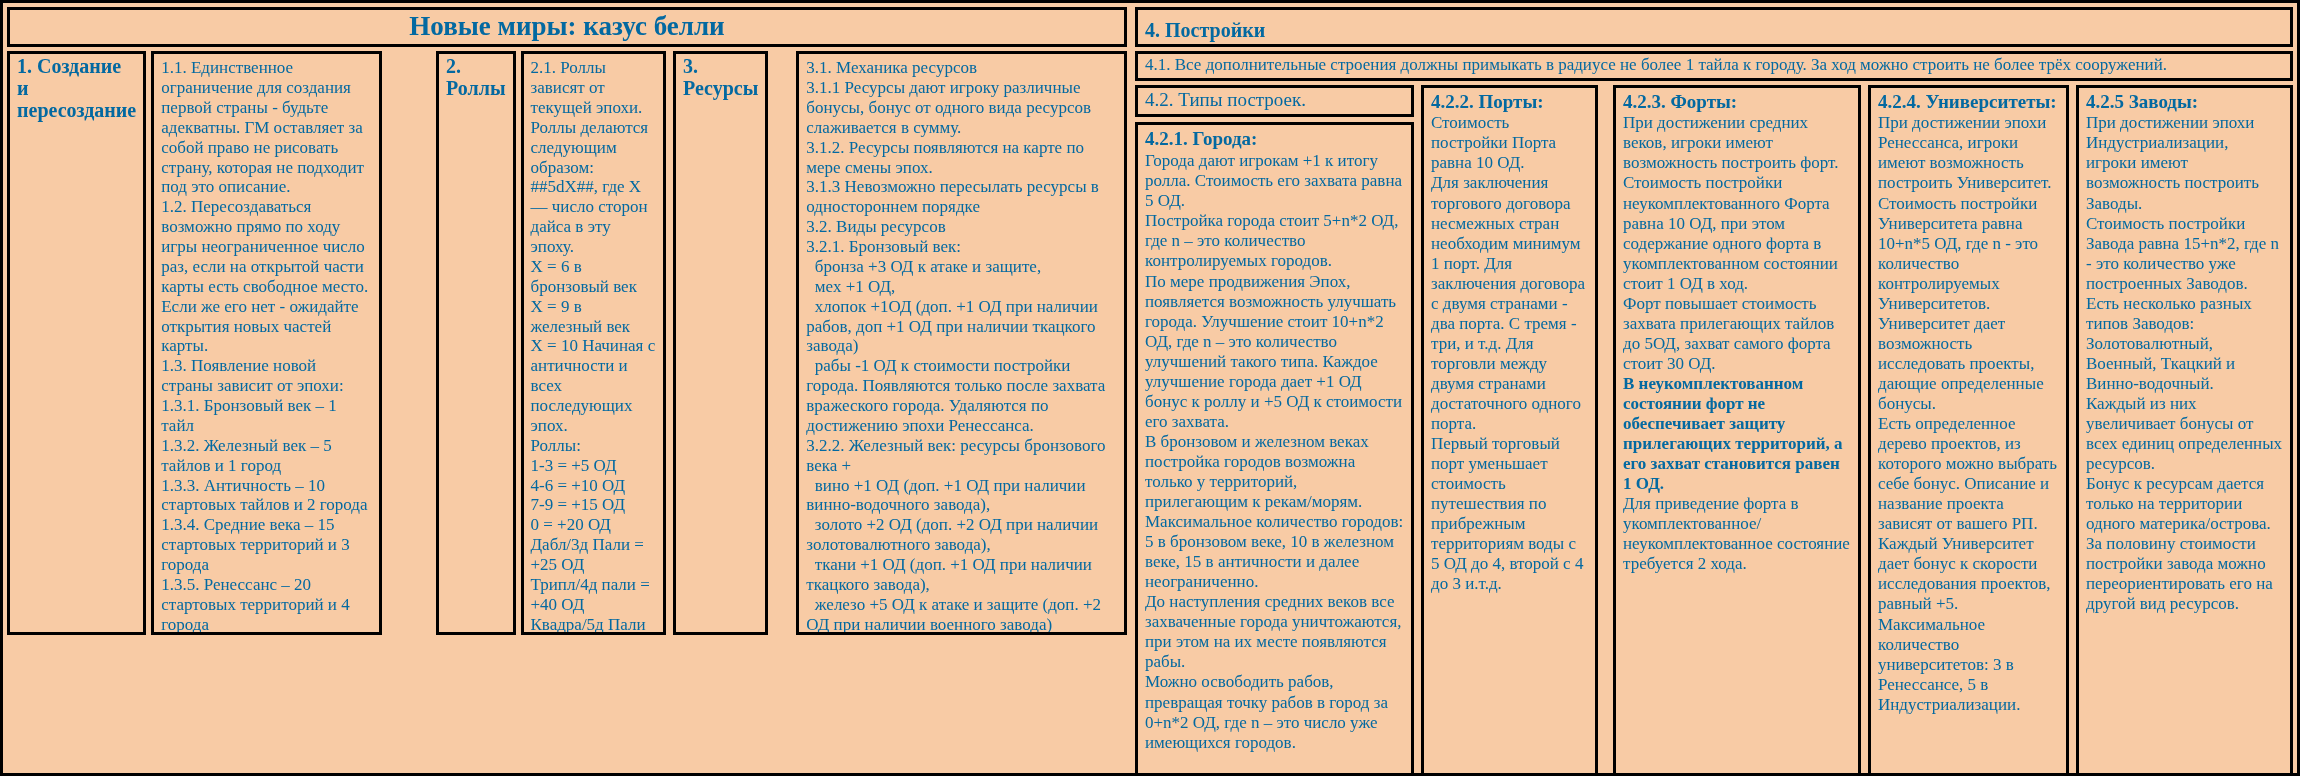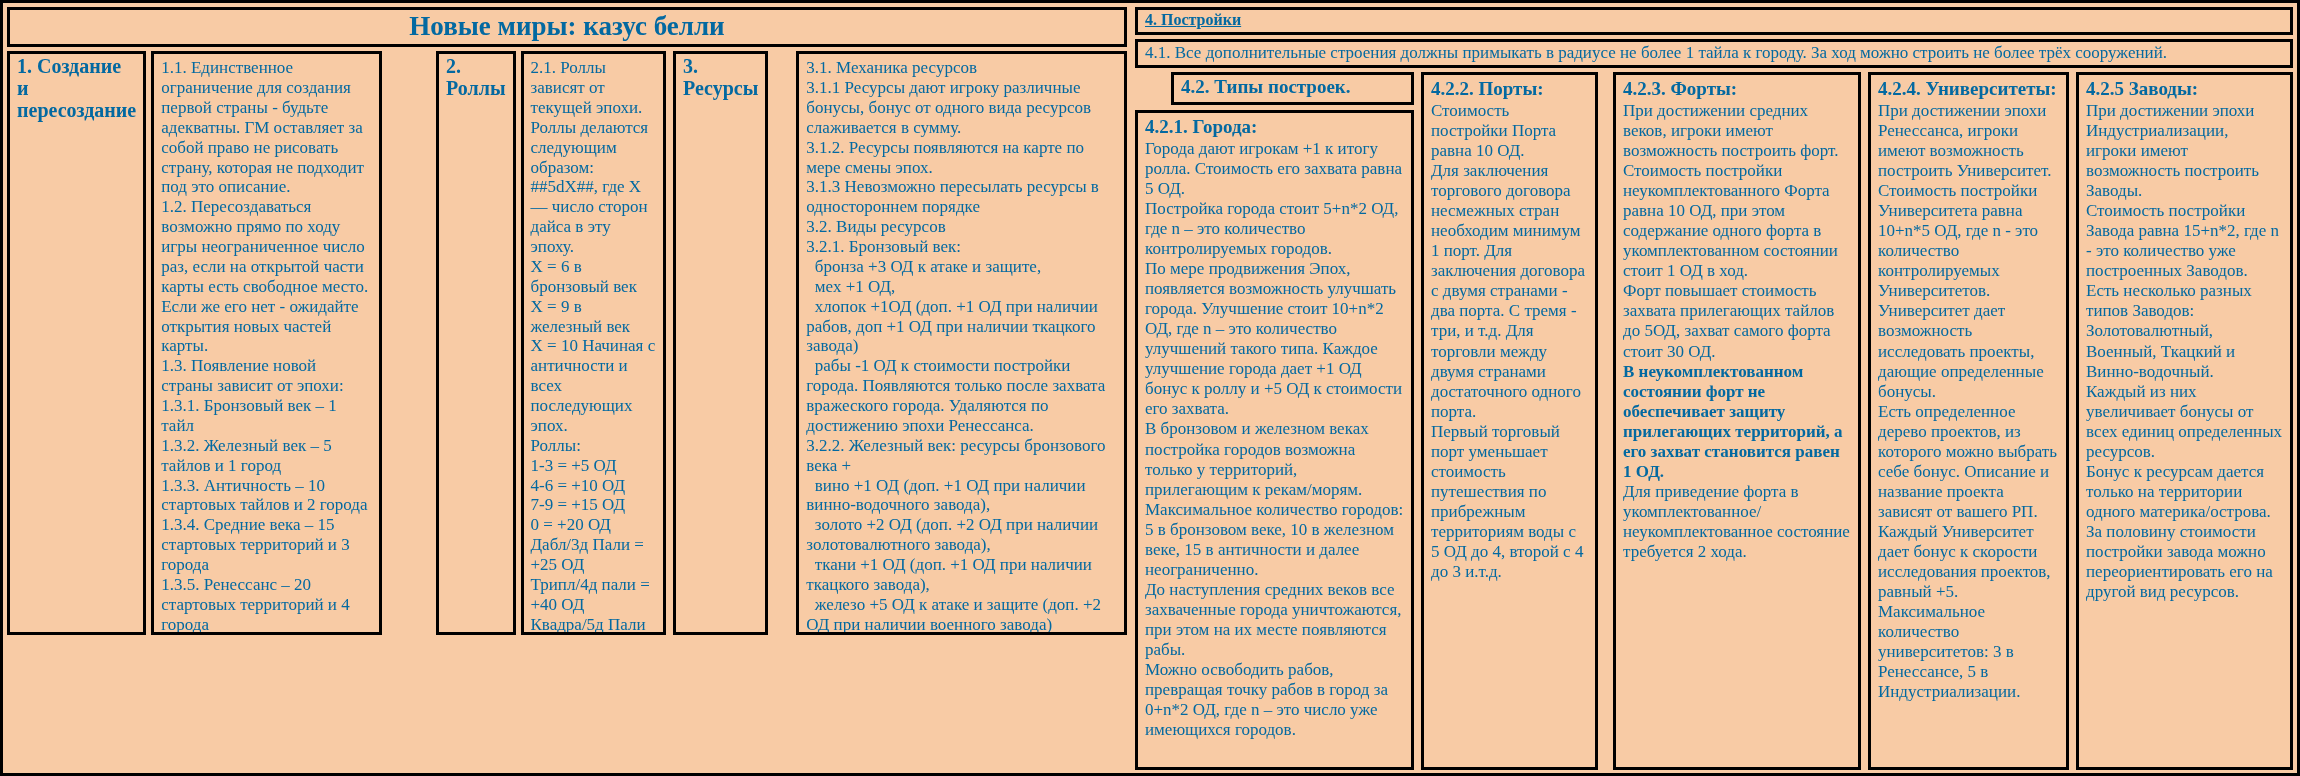--- a/index.html
+++ b/index.html
@@ -28,27 +28,27 @@
   .left-cols { display:flex; gap:7px; margin-top:4px; align-items:flex-start; }
   .lcol { display:flex; flex-direction:row; gap:5px; }
   .lcol-1 { width:375px; } .lcol-2 { width:230px;padding-left:47px; } .lcol-3 { flex:1;gap:28px; }
   .col-header { font-weight:bold; font-size:20px; line-height:1.1; padding:1px 7px 3px; }
   .col-body {
     font-size:17px; line-height:1.17; padding:4px 7px 6px;
     white-space:pre-wrap; height:584px; overflow:hidden;
   }
   
   .right-region { flex:1; }
-  .right-header { font-weight:bold; font-size:16px; line-height:1.1; padding:1px 7px 3px;text-decoration:underline; }
+  .right-header { font-weight:bold; font-size:20px; line-height:1.1; padding:9px 7px 3px; }
   .right-note { font-size:17px; line-height:1.15; padding:1px 7px 3px; margin-top:4px; }
   .right-cols { display:flex; gap:7px; margin-top:4px; height:698px; align-items:stretch; }
   .rcol { display:flex; flex-direction:column; gap:5px; }
   .rcol-a { width:279px; } .rcol-b { width:177px; } .rcol-c { width:248px;padding-left:8px; }
   .rcol-d { width:201px; } .rcol-e { flex:1; }
-  .types-box { font-weight:bold; font-size:19px; line-height:1.1; padding:2px 7px 4px;margin-left:36px; }
+  .types-box { font-weight:normal; font-size:19px; line-height:1.1; padding:2px 7px 4px; }
   .rcol-body { flex:1; padding:3px 7px 6px; overflow:hidden; }
   .bold-head { font-weight:bold; font-size:19px; line-height:1.2; }
   .body-text { font-size:17px; line-height:1.18; white-space:pre-wrap; }
   .bold-para { font-weight:bold; }
 </style>
 </head>
 <body>
 
 <div class="canvas">
   <div class="regions">

